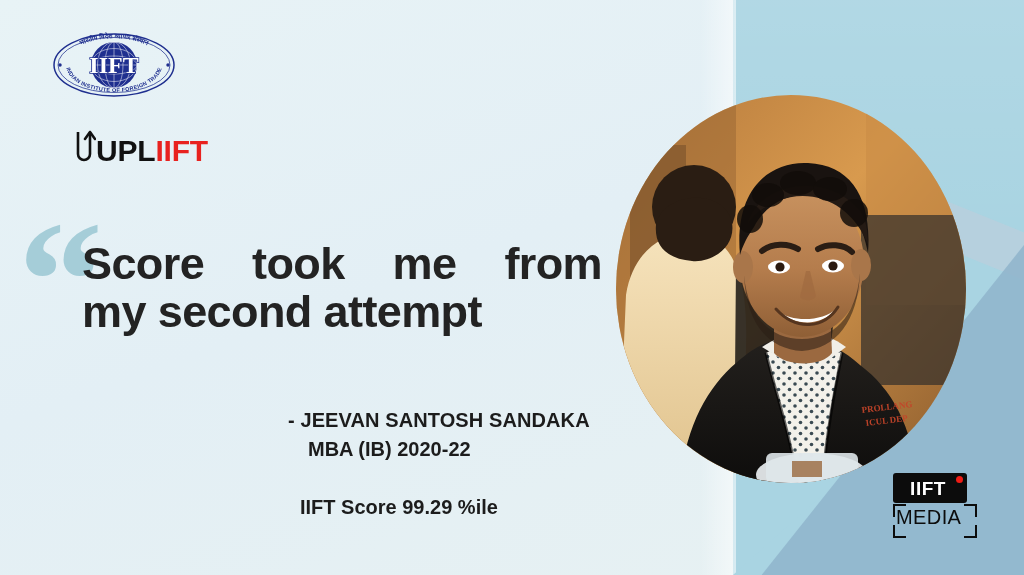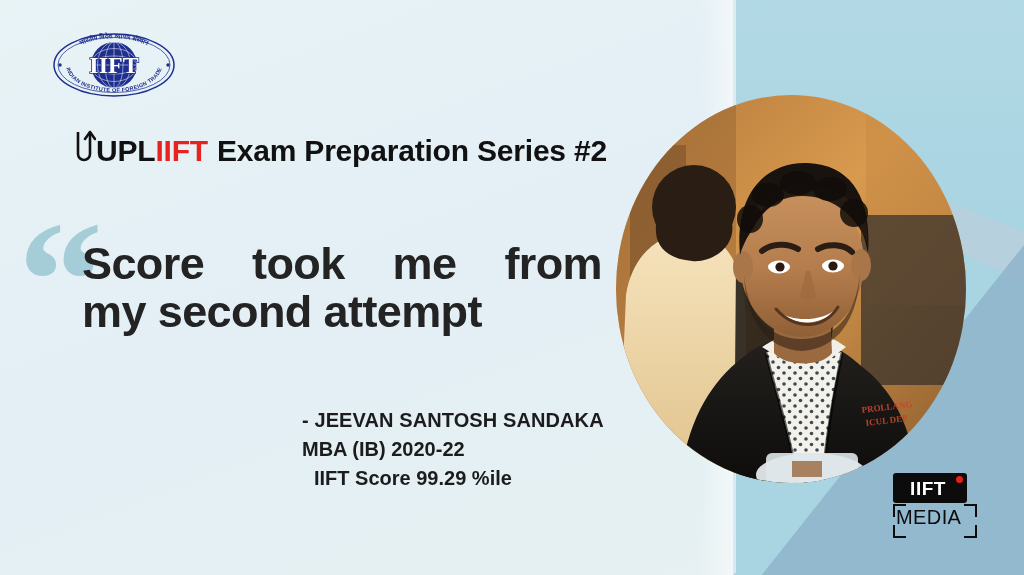--- a/index.html
+++ b/index.html
@@ -140,30 +140,30 @@
     display: block;
     text-align: justify;
     text-align-last: justify;
     white-space: pre;
   }
   .headline .ln { display: block; }
 
   
   .attribution {
     position: absolute;
-    left: 302px;
+    left: 288px;
     top: 406px;
     color: #1c1c1c;
     font-size: 20px;
     font-weight: 700;
     line-height: 1.45;
   }
   .attribution .name { display: block; letter-spacing: 0.1px; }
-  .attribution .prog { display: block; margin-left: 0; }
-  .attribution .score { display: block; margin-left: 12px; }
+  .attribution .prog { display: block; margin-left: 20px; }
+  .attribution .score { display: block; margin-left: 12px; margin-top: 29px; }
 
   
   .photo-circle {
     position: absolute;
     left: 616px;
     top: 95px;
     width: 350px;
     height: 388px;
     border-radius: 50%;
     overflow: hidden;
@@ -273,21 +273,20 @@
 
   <div class="series-title">
     <span class="arrow-u">
       <svg viewBox="0 0 24 38" width="24" height="38" aria-hidden="true">
         <path d="M6 2 L6 24 A6 6 0 0 0 18 24 L18 2" fill="none" stroke="#111111" stroke-width="2.6"></path>
         <path d="M18 2 L13 9 M18 2 L23 9" fill="none" stroke="#111111" stroke-width="2.6" stroke-linecap="round"></path>
       </svg>
     </span>
     <span class="upl">UPL</span>
     <span class="iift-red">IIFT</span>
-    <span class="rest">Exam Preparation Series #2</span>
   </div>
 
   <div class="quote-mark">“</div>
 
   <div class="headline">
     <span class="ln1">Score took me from</span>
     <span class="ln">my second attempt</span>
   </div>
 
   <div class="attribution">

